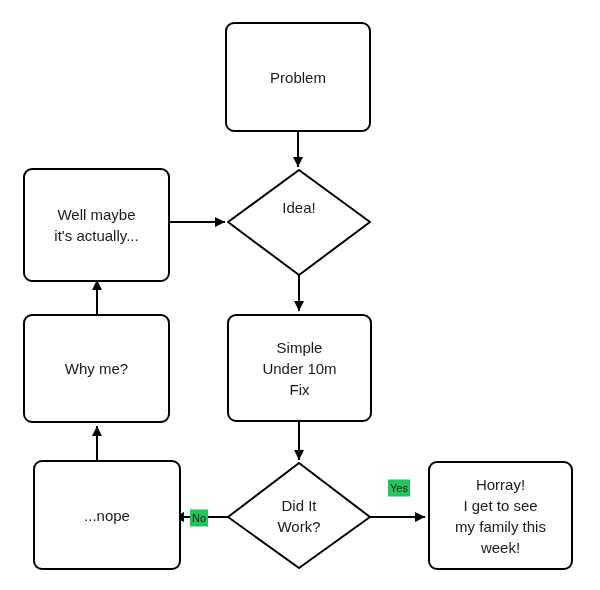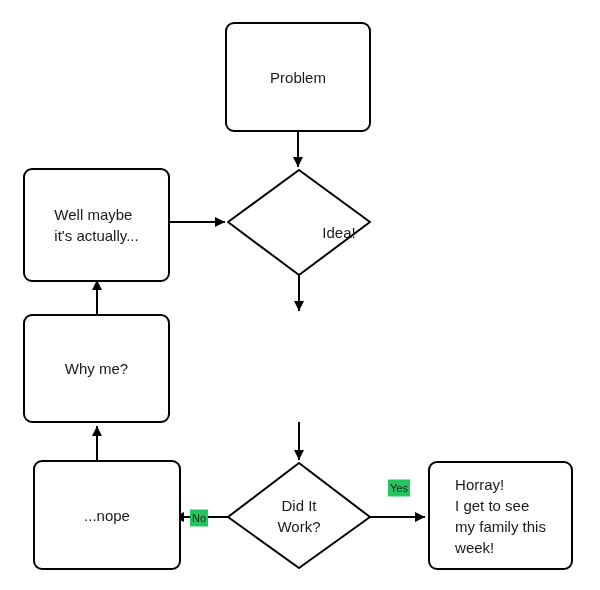--- a/index.html
+++ b/index.html
@@ -20,21 +20,21 @@
     position: absolute;
     box-sizing: border-box;
     border: 2px solid #000000;
     border-radius: 9px;
     background: #ffffff;
     display: flex;
     align-items: center;
     justify-content: center;
   }
   .node-label {
-    text-align: left;
+    text-align: center;
     white-space: pre-line;
     font-size: 15px;
     line-height: 21px;
   }
   .diamond-label {
     position: absolute;
     transform: translate(-50%, -50%);
     text-align: center;
     white-space: pre-line;
     font-size: 15px;
@@ -80,32 +80,37 @@
 
   <div class="node" style="left:23px; top:168px; width:147px; height:114px;">
     <div class="node-label">Well maybe
 it's actually...</div>
   </div>
 
   <div class="node" style="left:23px; top:314px; width:147px; height:109px;">
     <div class="node-label">Why me?</div>
   </div>
 
+  <div class="node" style="left:227px; top:314px; width:145px; height:108px;">
+    <div class="node-label">Simple
+Under 10m
+Fix</div>
+  </div>
 
   <div class="node" style="left:33px; top:460px; width:148px; height:110px;">
     <div class="node-label">...nope</div>
   </div>
 
   <div class="node" style="left:428px; top:461px; width:145px; height:109px;">
     <div class="node-label">Horray!
 I get to see
 my family this
 week!</div>
   </div>
 
-  <div class="diamond-label" style="left:299px; top:232px;margin-left:40px;">Idea!</div>
+  <div class="diamond-label" style="left:299px; top:207px;">Idea!</div>
   <div class="diamond-label" style="left:299px; top:516px;">Did It
 Work?</div>
 
   <span class="edge-label" style="left:199px; top:518px;">No</span>
   <span class="edge-label" style="left:399px; top:488px;">Yes</span>
 
 </div>
 
 </body></html>

